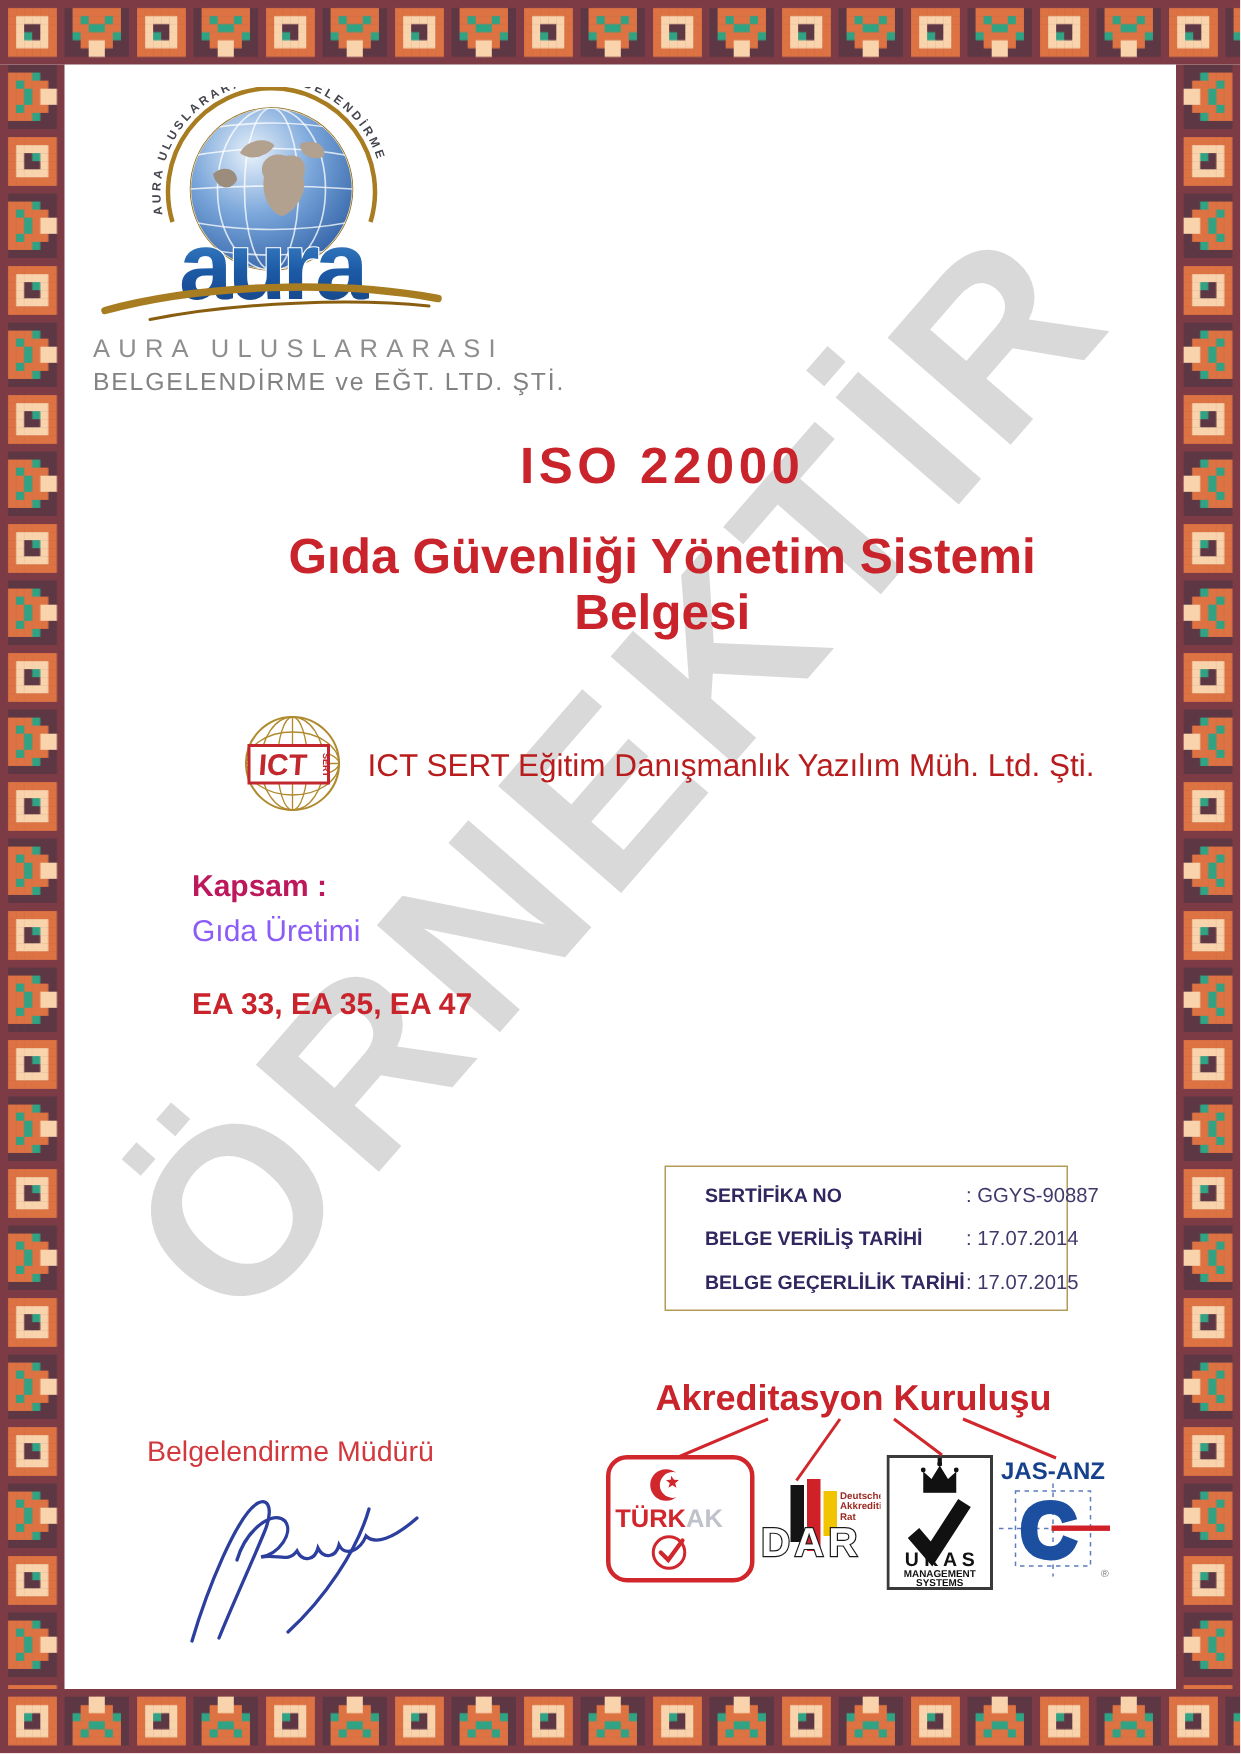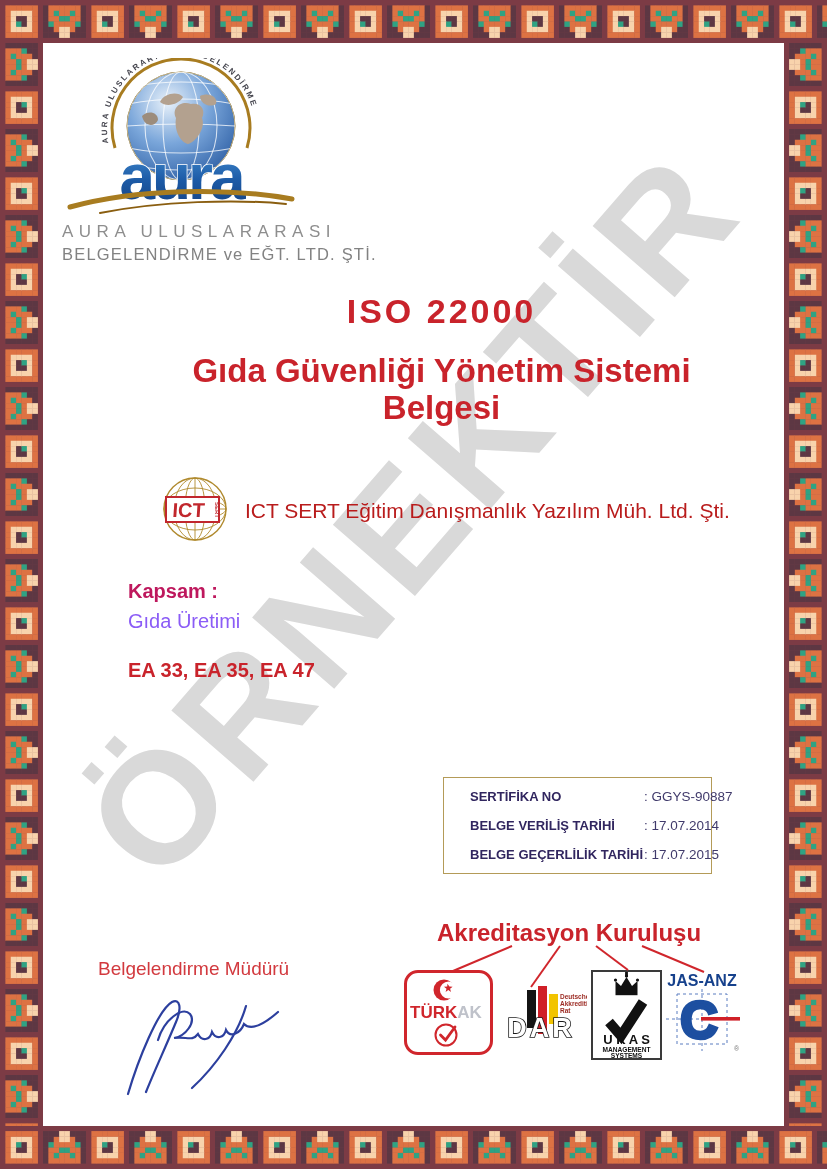--- a/index.html
+++ b/index.html
@@ -42,21 +42,21 @@
   .detail-label{flex:0 0 174px;font-size:13px;font-weight:bold;color:#31265f;white-space:nowrap;}
   .detail-value{font-size:13.5px;color:#403a6b;white-space:nowrap;text-align:center;}
   .sig-block{position:absolute;left:98px;top:958px;}
   .sig-title{font-size:19px;color:#d2393e;}
   .accr-heading{
     position:absolute;left:437px;top:919px;width:280px;text-align:left;
     font-size:24px;font-weight:bold;color:#c9232b;white-space:nowrap;
   }
   .lines-svg{position:absolute;left:0;top:0;z-index:2;pointer-events:none;}
   .logo-turkak{
-    position:absolute;left:404px;top:970px;width:89px;height:85px;
+    position:absolute;left:404px;top:970px;width:99px;height:85px;
     border:3px solid #d0262c;border-radius:14px;box-sizing:border-box;background:#fff;
   }
   .logo-dar{position:absolute;left:497px;top:986px;}
   .logo-ukas{position:absolute;left:591px;top:970px;}
   .logo-jasanz{position:absolute;left:664px;top:971px;}
 </style>
 </head>
 <body>
 
 <div class="page">

